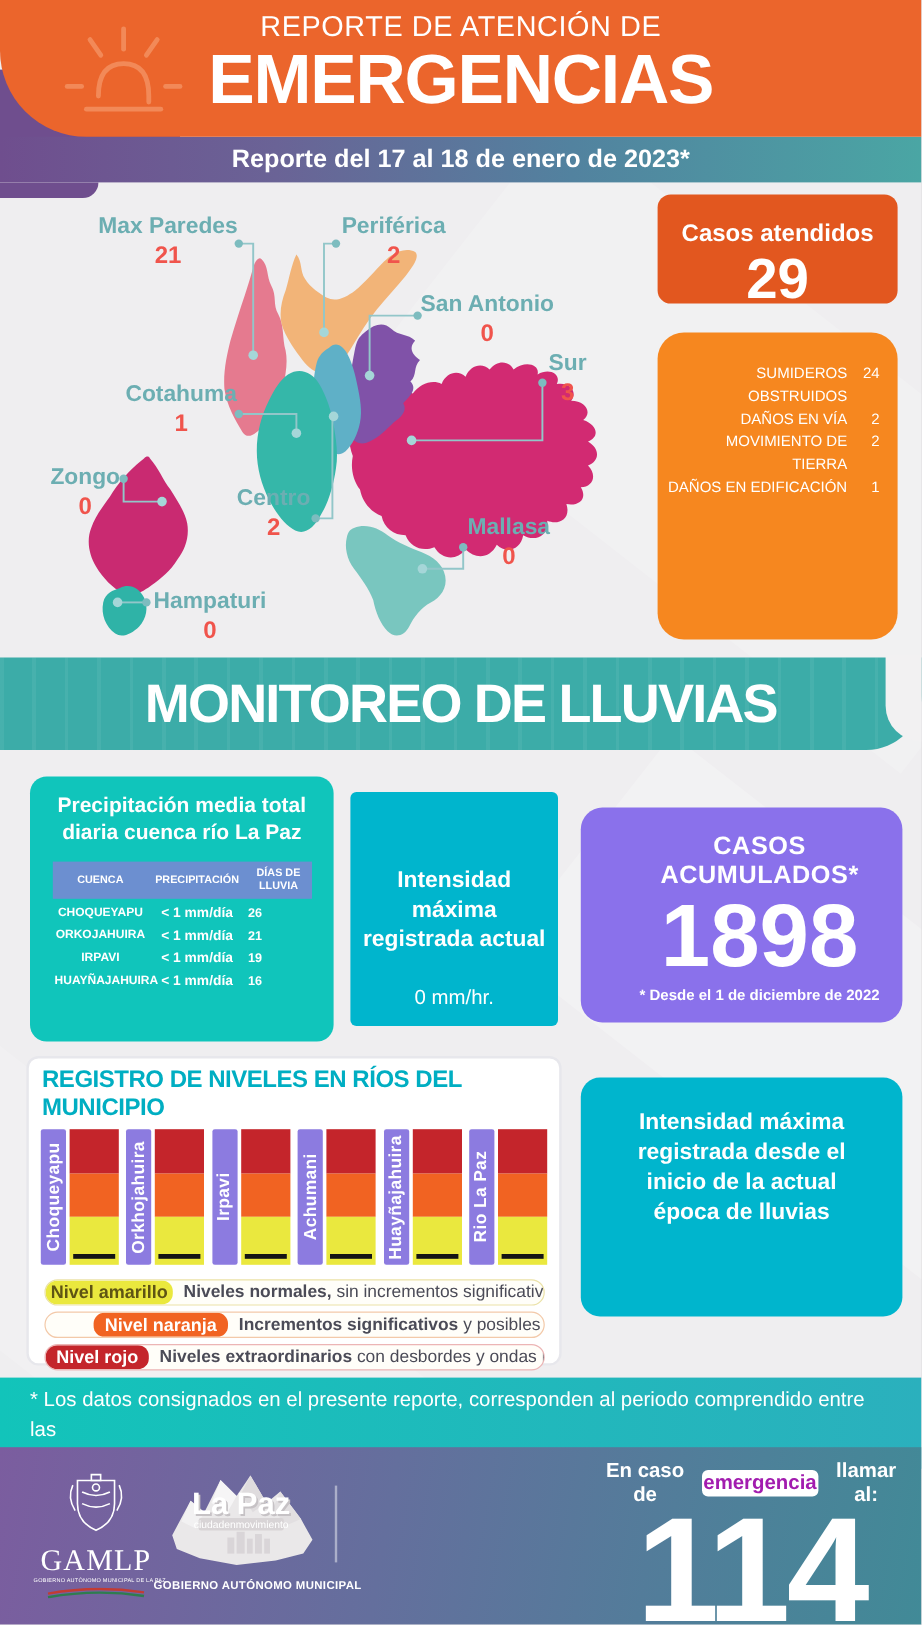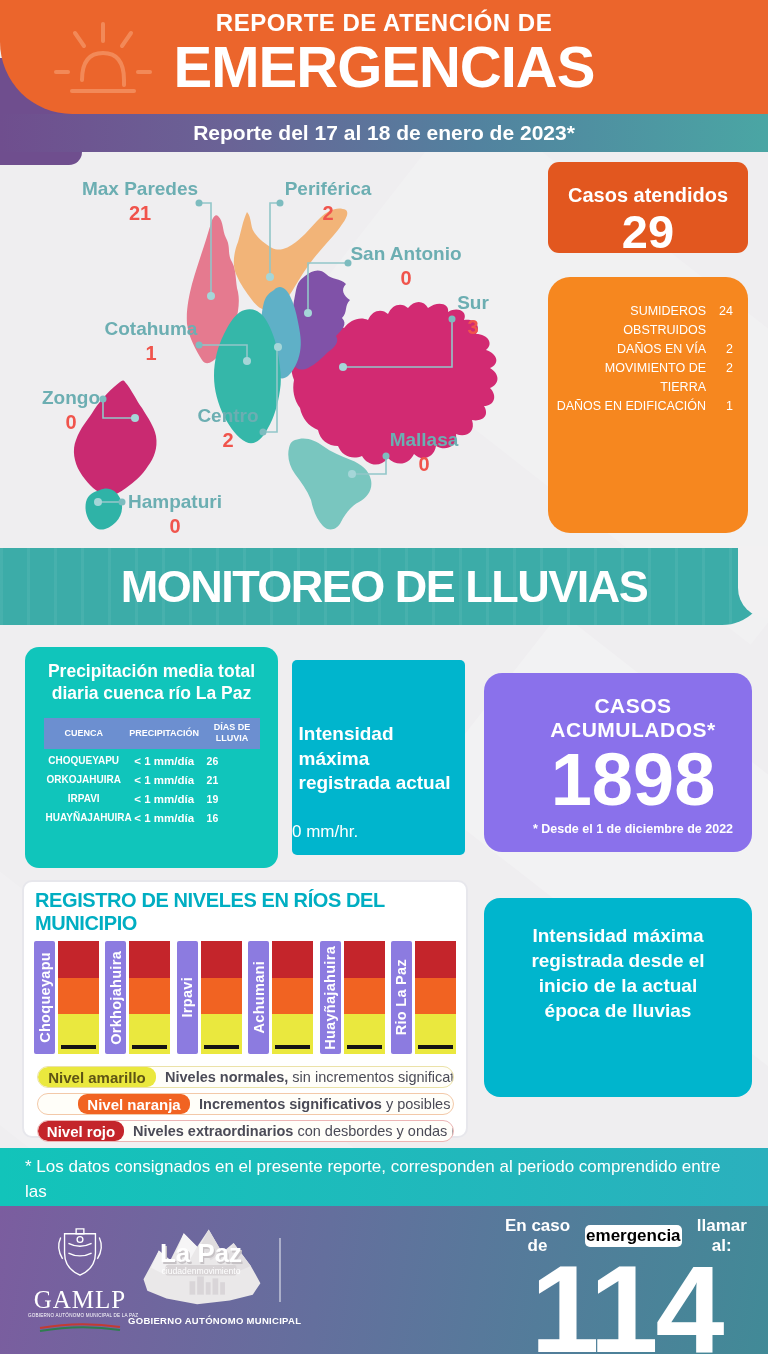--- a/index.html
+++ b/index.html
@@ -10,21 +10,21 @@
   
   .sheen { position: absolute; background: rgba(255,255,255,0.5); transform: rotate(38deg); z-index: 0; }
   .sheen.s1 { left: 330px; top: 240px; width: 560px; height: 260px; opacity:.35; }
   .sheen.s2 { left: 430px; top: 760px; width: 560px; height: 230px; opacity:.45; }
   .sheen.s3 { left: -120px; top: 1000px; width: 500px; height: 200px; opacity:.3; }
 
   
   .hdr-notch { position: absolute; top: 58px; left: 0; width: 150px; height: 60px; background: #6F4E8E; z-index: 2; }
   .hdr { position: absolute; top: 0; left: 0; right: 0; height: 114px; background: #EB652C;
          border-bottom-left-radius: 72px; z-index: 3; color: #fff; text-align: center; }
-  .hdr-kicker { margin-top: 9px; font-weight: bold; font-size: 24px; letter-spacing: .5px; }
+  .hdr-kicker { margin-top: 9px; font-weight: normal; font-size: 24px; letter-spacing: .5px; }
   .hdr-title  { font-weight: bold; font-size: 58px; letter-spacing: -1px; line-height: 1.02; }
   .siren { position: absolute; left: 46px; top: 14px; opacity: .55; }
   .datebar { position: absolute; top: 114px; left: 0; right: 0; height: 38px; z-index: 2;
              background: linear-gradient(90deg,#6F4E8E 0%,#6A6396 30%,#52829F 62%,#4AA6A4 100%);
              display: flex; align-items: center; justify-content: center;
              color: #fff; font-weight: bold; font-size: 21px; }
   .purple-tail { position: absolute; top: 152px; left: 0; width: 82px; height: 13px;
                  background: #6F4E8E; border-radius: 0 0 13px 0; z-index: 2; }
 
   
@@ -65,21 +65,21 @@
   .ptable { margin: 13px auto 0; width: 216px; }
   .pt-head { display: flex; align-items: center; background: #6C8FD0; min-height: 31px; padding: 2px 2px; }
   .pt-head .c { font-size: 9px; font-weight: bold; text-align: center; line-height: 1.2; }
   .pt-row { display: flex; align-items: center; padding: 6px 2px 1px; }
   .c1 { width: 36%; } .c2 { width: 40%; } .c3 { width: 24%; }
   .pt-row .c1 { font-size: 10px; font-weight: bold; text-align: center; }
   .pt-row .c2 { font-size: 11.5px; font-weight: bold; text-align: center; }
   .pt-row .c3 { font-size: 10.5px; font-weight: bold; }
 
   .intense { position: absolute; left: 292px; top: 660px; width: 173px; height: 195px;
-             background: #00B5CD; border-radius: 5px; color: #fff; z-index: 2; }
+             background: #00B5CD; border-radius: 5px; color: #fff; text-align: center; z-index: 2; }
   .intense-title { margin: 62px auto 0; width: 160px; font-size: 19px; font-weight: bold; line-height: 1.3; }
   .intense-value { margin-top: 26px; font-size: 17px; }
 
   .accum { position: absolute; left: 484px; top: 673px; width: 268px; height: 179px;
            background: #8A71EB; border-radius: 18px; color: #fff; text-align: center; z-index: 2; padding-left: 30px; }
   .accum-title { margin-top: 21px; font-size: 21px; font-weight: bold; letter-spacing: .5px; }
   .accum-value { font-size: 74px; font-weight: bold; line-height: 1.02; }
   .accum-foot  { font-size: 12.5px; font-weight: bold; margin-top: 5px; }
 
   
@@ -97,21 +97,21 @@
   .seg-org { height: 32%; background: #F16322; }
   .seg-yel { height: 35%; background: #EAE83E; }
   .marker { position: absolute; left: 3px; right: 3px; bottom: 5px; height: 4px; background: #141414; }
 
   .legend { margin: 12px 12px 0 13px; }
   .lrow { display: flex; align-items: center; height: 22px; border: 1px solid; border-radius: 11px;
           background: #FFFEF9; margin-bottom: 5px; overflow: hidden; }
   .lrow.b-y { border-color: #EBE2A8; } .lrow.b-o { border-color: #F3C9A9; } .lrow.b-r { border-color: #ECB5B5; }
   .chip { height: 100%; display: flex; align-items: center; justify-content: center;
           font-weight: bold; font-size: 15px; border-radius: 9px; flex: none; }
-  .chip-y { width: 118px; background: #EAE83E; color: #5E5414; }
+  .chip-y { width: 106px; background: #EAE83E; color: #5E5414; }
   .chip-o { width: 112px; background: #F16322; color: #fff; margin-left: 40px; }
   .chip-r { width: 86px;  background: #C4252B; color: #fff; }
   .ldesc { font-size: 14.5px; color: #4B4B57; padding-left: 9px; white-space: nowrap; }
   .ldesc .lead { font-weight: bold; }
   .marcador { margin: 4px 0 0 50px; display: flex; align-items: center; gap: 15px; }
   .mline { width: 48px; height: 0; border-top: 2px solid #555; }
   .mtext { font-size: 15px; font-weight: bold; color: #4B4B57; }
 
   .season { position: absolute; left: 484px; top: 898px; width: 268px; height: 199px;
             background: #00B5CD; border-radius: 16px; color: #fff; text-align: center; z-index: 2; }
@@ -131,21 +131,21 @@
   .gamlp-sub { font-size: 4.6px; letter-spacing: .2px; margin-top: 1px; white-space: nowrap; }
   .lapaz { position: absolute; left: 128px; top: 12px; width: 145px; text-align: center; }
   .lapaz-gov { font-size: 9.5px; font-weight: bold; letter-spacing: .3px; margin-top: 1px; white-space: nowrap; }
   .divider { position: absolute; left: 279px; top: 32px; width: 2px; height: 64px; background: rgba(255,255,255,.45); }
   .secretary { position: absolute; left: 293px; top: 38px; line-height: 1.18; }
   .sec1 { font-size: 15.5px; }
   .sec2, .sec3 { font-size: 19px; font-weight: bold; }
   .emergency { position: absolute; left: 494px; top: 10px; width: 264px; text-align: center; }
   .em-line { display: flex; align-items: center; justify-content: center; gap: 4px;
              font-weight: bold; font-size: 17px; }
-  .em-pill { background: #fff; color: #000000; border-radius: 5px; padding: 1px 1px; }
+  .em-pill { background: #fff; color: #a21caf; border-radius: 5px; padding: 1px 1px; }
   .phone { font-size: 124px; font-weight: bold; line-height: .86; letter-spacing: -3px; }
 </style>
 </head>
 <body>
 
 <div class="page">
   <div class="sheen s1"></div>
   <div class="sheen s2"></div>
   <div class="sheen s3"></div>
 

